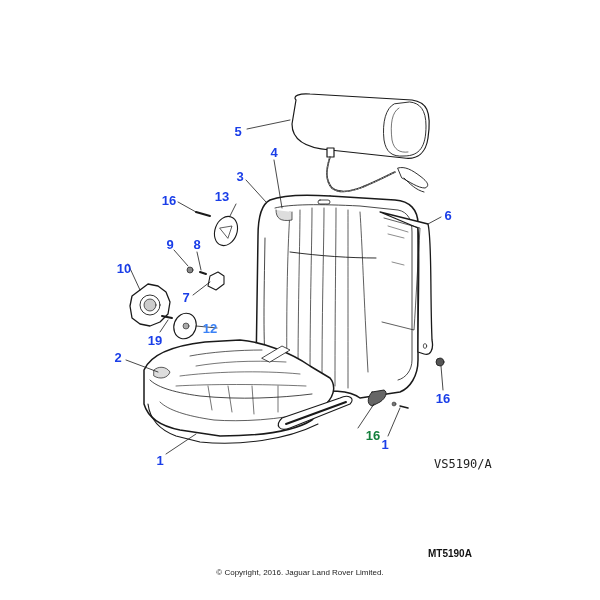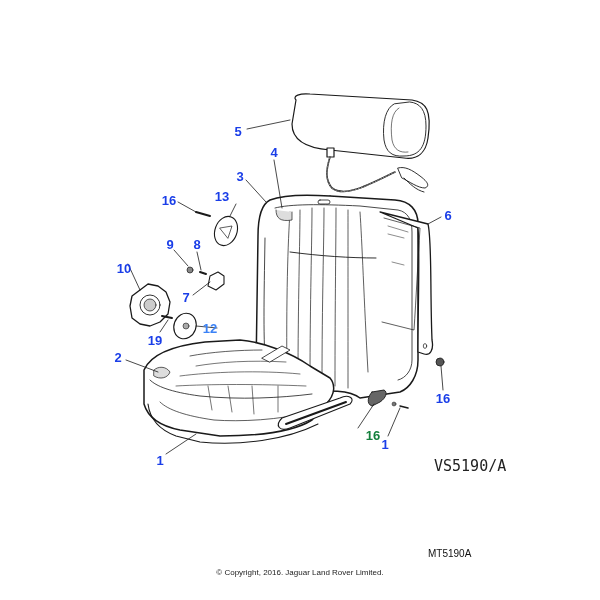--- a/index.html
+++ b/index.html
@@ -3,23 +3,23 @@
 <meta charset="utf-8">
 <style>
   html, body { margin: 0; padding: 0; background: #ffffff; }
   body { width: 600px; height: 600px; position: relative; overflow: hidden;
          font-family: "Liberation Sans", sans-serif; }
   #diagram { position: absolute; left: 0; top: 0; width: 600px; height: 600px; }
   .callout { position: absolute; font-family: "Liberation Sans", sans-serif;
              font-weight: bold; font-size: 13px; line-height: 13px;
              transform: translate(-50%, -50%); white-space: nowrap; }
   .ref-code { position: absolute; font-family: "DejaVu Sans Mono", monospace;
-              font-size: 15px; color: #222; letter-spacing: 0px; }
+              font-size: 12px; color: #222; letter-spacing: 0px; }
   .fig-code { position: absolute; font-family: "Liberation Sans", sans-serif;
-              font-size: 10px; color: #111; }
+              font-size: 10px; color: #111; font-weight: bold; }
   .copyright { position: absolute; left: 0; width: 600px; text-align: center;
                font-family: "Liberation Sans", sans-serif; font-size: 8px; color: #222; }
 </style>
 </head>
 <body>
 
 <svg id="diagram" viewBox="0 0 600 600" xmlns="http://www.w3.org/2000/svg">
   <g fill="none" stroke="#1a1a1a" stroke-width="1.2" stroke-linejoin="round" stroke-linecap="round">
 
     <g>

